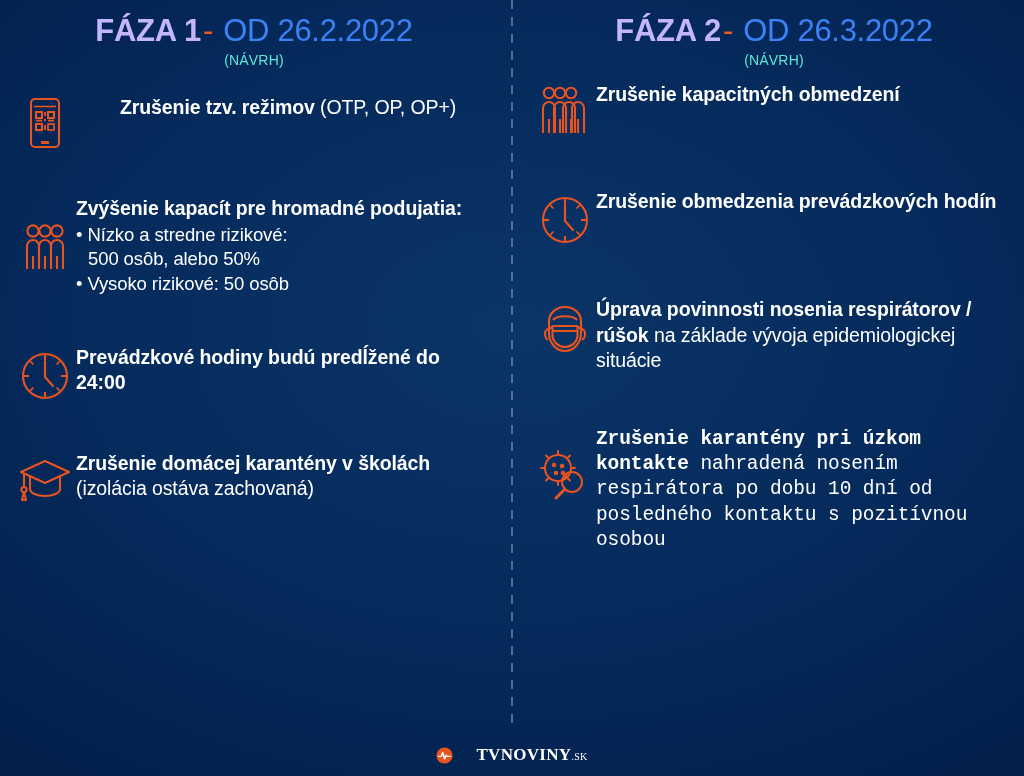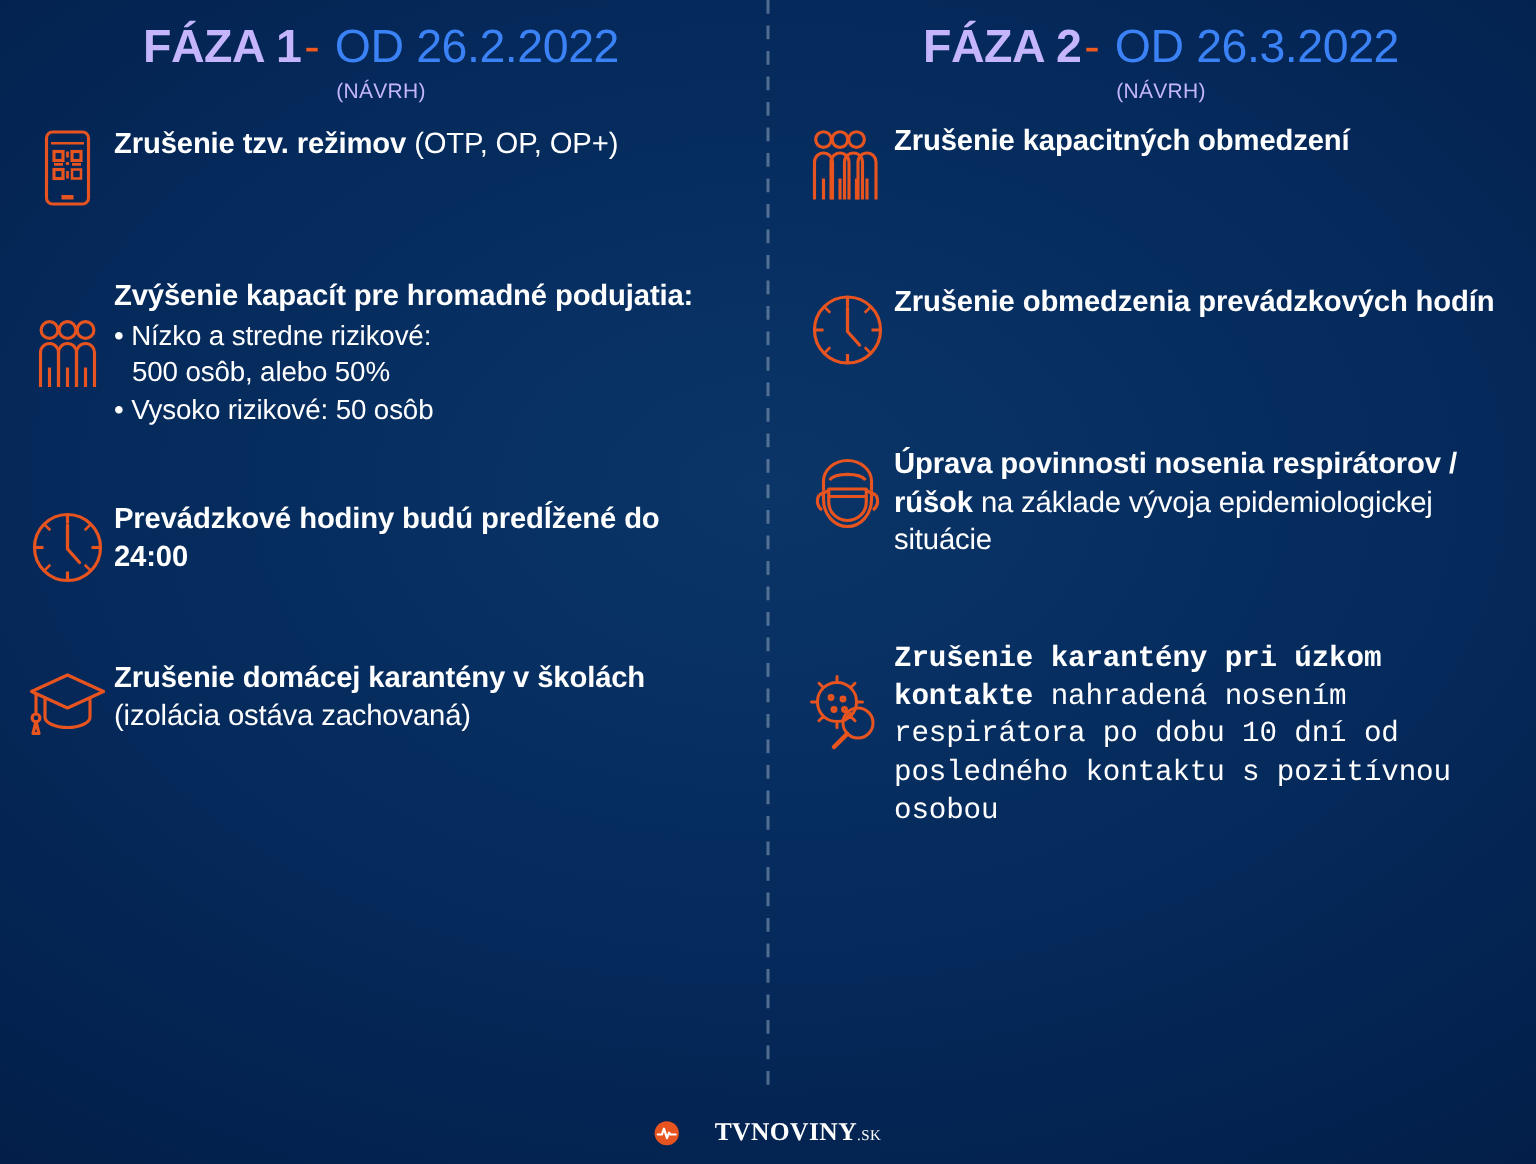--- a/index.html
+++ b/index.html
@@ -32,40 +32,40 @@
   .head{ text-align:center; padding-top:14px; }
   .head h1{
     font-size:31px; font-weight:700; letter-spacing:-.3px; white-space:nowrap;
     line-height:1.1;
   }
   .head .phase{ color:#c4b5fd; font-weight:700; }
   .head .dash{ color:#ef5a1e; font-weight:400; padding:0 2px; }
   .head .from{ color:#3b82f6; font-weight:400; }
   .head .sub{
     display:block; margin-top:5px;
-    font-size:14px; font-weight:400; color:#c4b5fd; letter-spacing:.2px;
+    font-size:14px; font-weight:400; color:#5eead4; letter-spacing:.2px;
   }
 
   
   .row{ display:flex; align-items:flex-start; }
   .icon{
     flex:0 0 auto; width:62px; display:flex; justify-content:center;
     align-items:center;
   }
   .icon svg{ display:block; }
   .txt{ flex:1 1 auto; }
 
   .t{ font-size:19.5px; line-height:1.30; font-weight:700; letter-spacing:-.1px; }
   .t .thin{ font-weight:400; }
   .t .bullets{ font-weight:400; font-size:18.5px; line-height:1.33; display:block; margin-top:1px;}
   .t .bullets .b{ display:block; }
   .t .bullets .b .cont{ display:block; padding-left:12px; }
 
   
-  .col-left .row-1{ margin-top:16px; }
+  .col-left .row-1{ margin-top:27px;gap:44px; }
   .col-left .row-2{ margin-top:47px; }
   .col-left .row-3{ margin-top:48px; }
   .col-left .row-4{ margin-top:50px; }
   .col-left .row-5{ margin-top:53px; }
 
   
   .col-right .row-1{ margin-top:14px; }
   .col-right .row-2{ margin-top:53px; }
   .col-right .row-3{ margin-top:52px; }
   .col-right .row-4{ margin-top:53px;font-family:Liberation Mono, monospace; }

